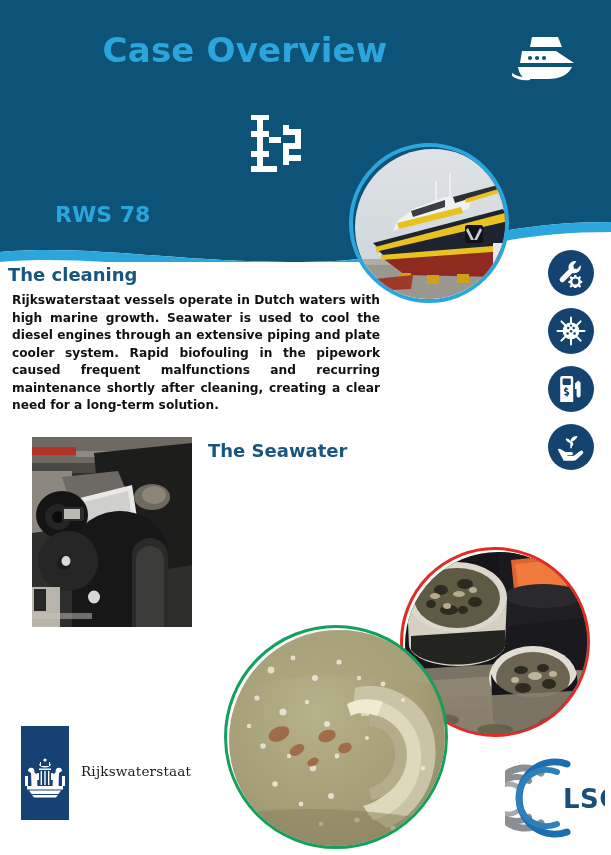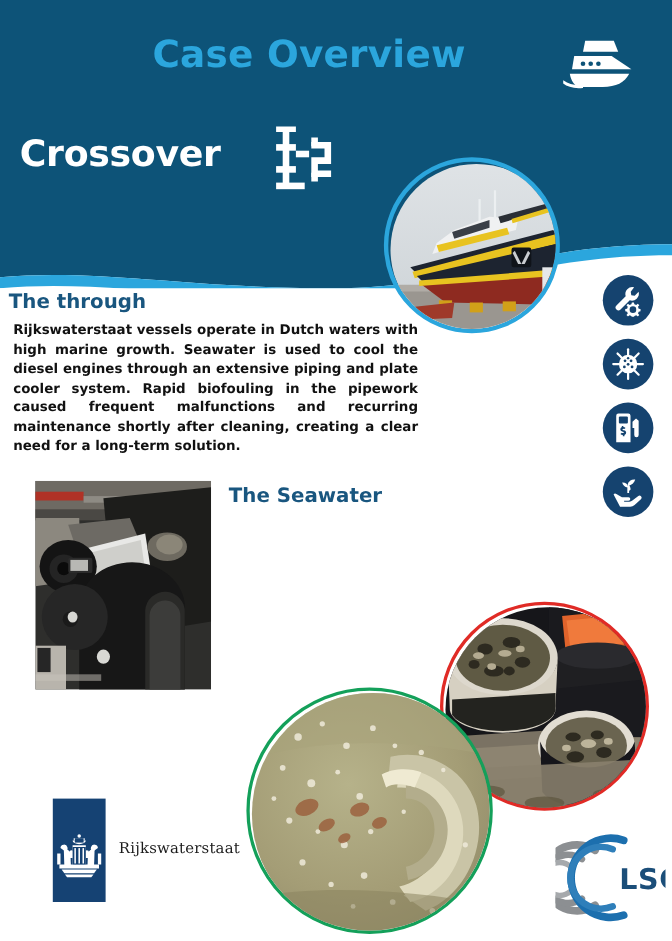--- a/index.html
+++ b/index.html
@@ -33,21 +33,20 @@
   #header-title {
     position: absolute;
     left: 0; top: 30px;
     width: 490px;
     text-align: center;
     font-size: 34px;
     font-weight: bold;
     letter-spacing: 0.2px;
     color: #2ba6dd;
     font-family: "DejaVu Sans", sans-serif;
-    padding-left: 36px;
   }
   #boat-icon {
     position: absolute;
     left: 508px; top: 27px;
     width: 74px; height: 56px;
   }
   #product-name {
     position: absolute;
     left: 18px; top: 120px;
     font-size: 33px;
@@ -147,21 +146,21 @@
   #solution-block {
     position: absolute;
     left: 208px; top: 440px;
     width: 348px;
     z-index: 2;
   }
 
   
   #rws-logo {
     position: absolute;
-    left: 48px; top: 726px;
+    left: 21px; top: 726px;
     width: 200px; height: 98px;
     z-index: 8;
   }
   #rws-logo-mark {
     position: absolute;
     left: 0; top: 0;
     width: 48px; height: 94px;
     background: #154273;
   }
   #rws-logo-text {
@@ -198,38 +197,38 @@
       <path d="M22,20 L24,10 L50,10 L54,20 Z"></path>
       <path d="M4,46 C10,50 16,51 22,50 L22,53 C14,54 8,52 4,49 Z"></path>
     </g>
     <g fill="#0d5378">
       <circle cx="22" cy="31" r="2.1"></circle>
       <circle cx="29" cy="31" r="2.1"></circle>
       <circle cx="36" cy="31" r="2.1"></circle>
     </g>
   </svg>
 
-  <div id="product-name">Crossover</div>
 
   <svg id="pipe-icon" viewBox="0 0 66 62">
     <g fill="#ffffff">
       <rect x="8" y="2" width="18" height="5"></rect>
       <rect x="14" y="6" width="6" height="13"></rect>
       <rect x="8" y="18" width="18" height="6"></rect>
       <rect x="14" y="23" width="6" height="16"></rect>
       <rect x="8" y="38" width="18" height="6"></rect>
       <rect x="14" y="43" width="6" height="11"></rect>
       <rect x="8" y="53" width="26" height="6"></rect>
       <rect x="26" y="24" width="12" height="6"></rect>
       <path d="M40,16 L58,16 L58,36 L46,36 L46,42 L58,42 L58,48 L40,48 L40,30 L52,30 L52,22 L40,22 Z"></path>
       <rect x="40" y="12" width="6" height="8"></rect>
       <rect x="40" y="44" width="6" height="8"></rect>
     </g>
   </svg>
 
+  <div id="vessel-code">RWS 78</div>
 </div>
 
 <div class="photo-circle" id="vessel-photo">
   <svg viewBox="0 0 160 160" width="160" height="160">
     <defs>
       <clipPath id="clipVessel">
           <circle cx="80" cy="80" r="78"></circle>
         </clipPath>
       <linearGradient id="skyG" x1="0" y1="0" x2="0" y2="1">
         <stop offset="0%" stop-color="#dfe3e6"></stop>
@@ -330,21 +329,21 @@
         <path d="M1.8,17.6 a1.8,1.8 0 0 1 2.5,-0.6 l5.1,3.0 6.0,0 a1.6,1.6 0 0 1 0,3.2 l-4.0,0
                  l0,0.9 4.9,0 a4.0,4.0 0 0 0 2.6,-1.0 l5.4,-4.2 a1.9,1.9 0 0 1 2.6,2.7
                  l-6.0,5.6 a6.0,6.0 0 0 1 -4.0,1.5 l-9.2,0 Z"></path>
       </g>
     </svg>
   </div>
 
 </div>
 
 <div id="problem-block">
-  <h2 class="section-heading">The through</h2>
+  <h2 class="section-heading">The cleaning</h2>
   <p class="body-copy">Rijkswaterstaat vessels operate in Dutch waters with high marine growth. Seawater is used to cool the diesel engines through an extensive piping and plate cooler system. Rapid biofouling in the pipework caused frequent malfunctions and recurring maintenance shortly after cleaning, creating a clear need for a long-term solution.</p>
 </div>
 
 <div id="transducer-photo">
   <svg width="160" height="190" viewBox="0 0 160 190">
     <rect x="0" y="0" width="160" height="190" fill="#2e2e2c"></rect>
     <rect x="0" y="0" width="160" height="34" fill="#6e6a63"></rect>
     <rect x="0" y="10" width="44" height="8" fill="#b03226"></rect>
     <rect x="44" y="14" width="40" height="6" fill="#8e8b84"></rect>
     <rect x="0" y="26" width="160" height="10" fill="#4a4844"></rect>

